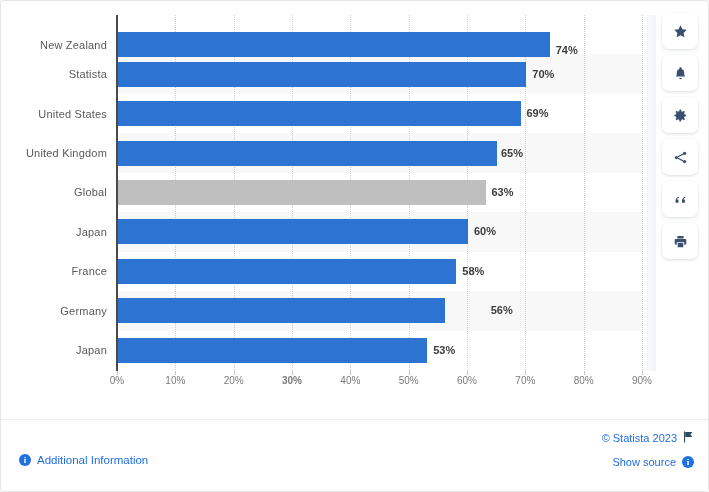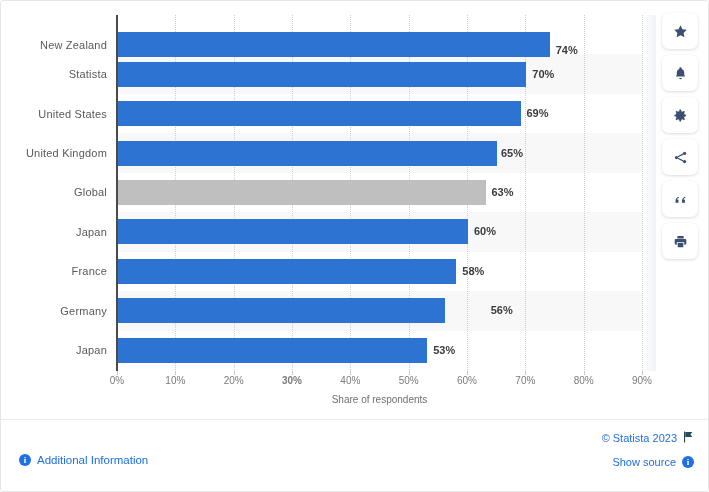--- a/index.html
+++ b/index.html
@@ -335,21 +335,20 @@
         <div class="xtick-mark" style="left: 466px;"></div>
         <div class="xtick" style="left: 466px;">60%</div>
         <div class="xtick-mark" style="left: 524.333px;"></div>
         <div class="xtick" style="left: 524.333px;">70%</div>
         <div class="xtick-mark" style="left: 582.667px;"></div>
         <div class="xtick" style="left: 582.667px; text-align: center;">80%</div>
         <div class="xtick-mark" style="left: 641px;"></div>
         <div class="xtick" style="left: 641px;">90%</div>
       </div>
 
-    <div id="x-axis-title">Share of respondents</div>
   </div>
 
   <div id="icon-rail">
 
     <div class="rail-btn">
       <span>
         <svg width="15" height="15" viewBox="0 0 24 24" fill="#3b5070">
           <path d="M12 2l3.1 6.3 6.9 1-5 4.9 1.2 6.9L12 17.8 5.8 21.1 7 14.2 2 9.3l6.9-1z"></path>
         </svg>
       </span>

